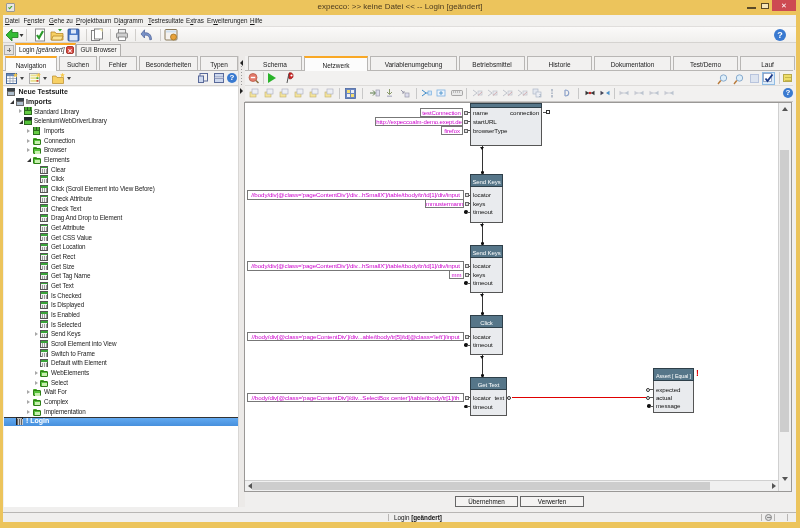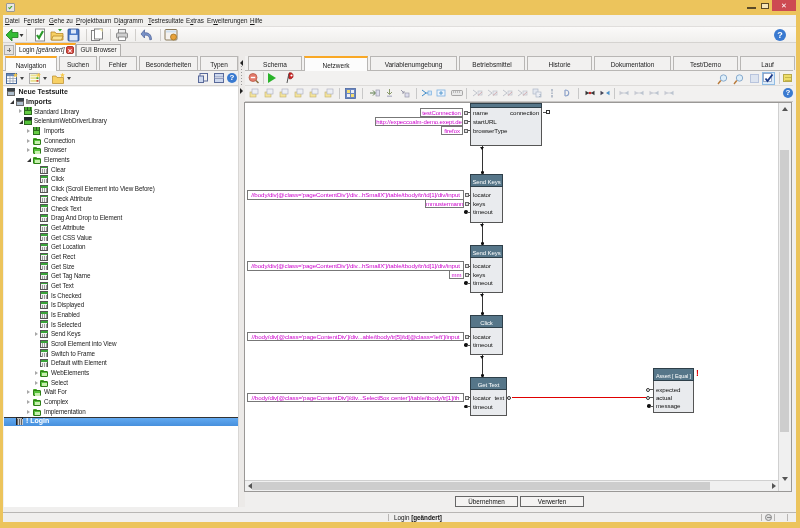--- a/index.html
+++ b/index.html
@@ -5,20 +5,21 @@
 .abs{position:absolute;}
 .tab{position:absolute;top:56px;height:14px;font-size:6.5px;color:#222;text-align:center;line-height:15px;}
 .tabi{background:#f2f1f0;border:1px solid #b8b6b4;border-bottom:none;}
 .taba{background:#fcfcfc;border:1px solid #b8b6b4;border-bottom:none;border-top:2px solid #f9a825;height:15px !important;}
 .sep2{position:absolute;top:88px;width:1px;height:11px;background:#c8c8c8;}
 </style></head><body>
 <div style="position:relative;width:800px;height:528px;background:#ecc45c;overflow:hidden;">
 <div class="abs" style="left:6px;top:3px;width:9px;height:9px;background:#e8e6e2;border:0.5px solid #999;border-radius:1px;">
       <div class="abs" style="left:1px;top:1.5px;width:5px;height:4px;background:#4aa32a;clip-path:polygon(0 55%,35% 100%,100% 0,65% 0,35% 60%,20% 40%);"></div>
     </div>
+<div class="abs" style="left:0;top:2px;width:800px;text-align:center;font-size:8px;color:#4a3a20;">expecco: &gt;&gt; keine Datei &lt;&lt; -- Login [geändert]</div>
 <div class="abs" style="left:747px;top:7px;width:9px;height:2px;background:#5a4a28;"></div>
 <div class="abs" style="left:761px;top:3px;width:8px;height:6px;border:1.2px solid #5a4a28;background:#f5e6bb;"></div>
 <div class="abs" style="left:772px;top:0;width:24px;height:11px;background:#cd4a52;">
       <div class="abs" style="left:0;top:0;width:24px;height:11px;color:#fff;font-size:7px;text-align:center;line-height:11px;">✕</div>
     </div>
 <div class="abs" style="left:3px;top:15px;width:793px;height:12px;background:#f1f0ee;border-bottom:1px solid #e0dedc;"></div>
 <div class="abs" style="left:5px;top:17px;font-size:6.3px;color:#1a1a1a;"><u>D</u>atei</div>
 <div class="abs" style="left:23.5px;top:17px;font-size:6.3px;color:#1a1a1a;">F<u>e</u>nster</div>
 <div class="abs" style="left:49px;top:17px;font-size:6.3px;color:#1a1a1a;"><u>G</u>ehe zu</div>
 <div class="abs" style="left:76px;top:17px;font-size:6.3px;color:#1a1a1a;"><u>P</u>rojektbaum</div>

